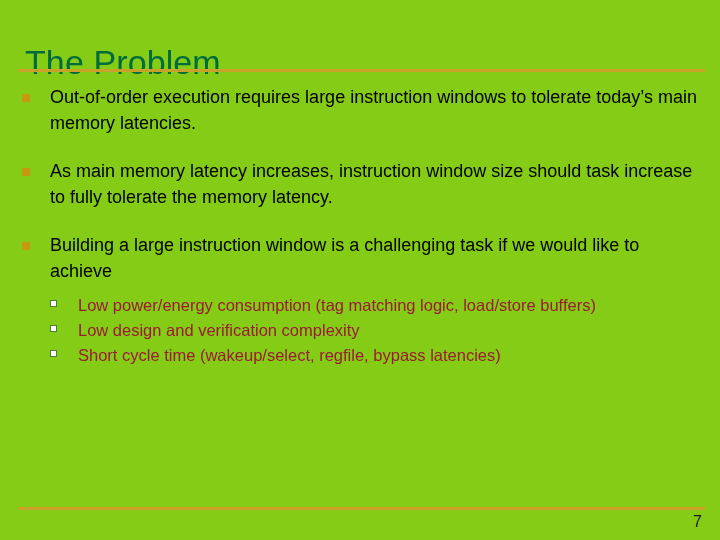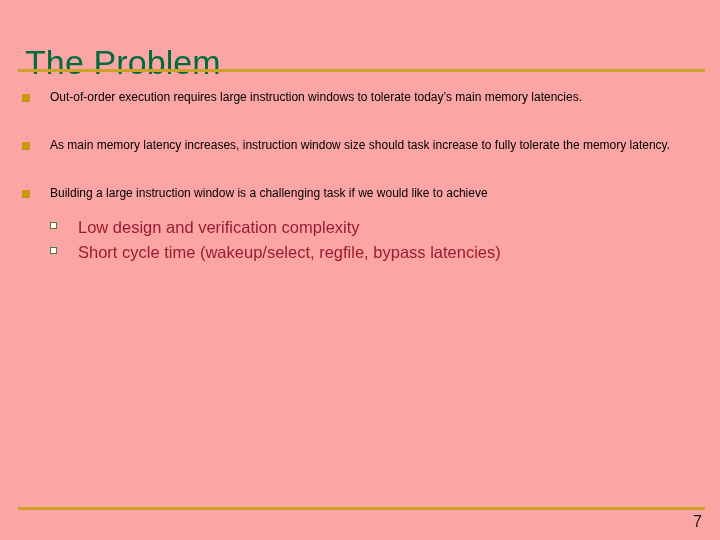--- a/index.html
+++ b/index.html
@@ -8,21 +8,21 @@
     padding: 0;
     background: #ffffff;
   }
   body {
     font-family: "Liberation Sans", sans-serif;
   }
   .slide {
     position: relative;
     width: 720px;
     height: 540px;
-    background: #fca5a5;
+    background: #84cc16;
     overflow: hidden;
   }
 
   
   .slide-title {
     position: absolute;
     left: 25px;
     top: 19px;
     font-size: 34px;
     line-height: 40px;
@@ -62,21 +62,21 @@
     position: absolute;
     left: 22px;
     top: 10px;
     width: 8px;
     height: 8px;
     background: #c8990f;
   }
 
   .bullet-text {
     display: block;
-    font-size: 12px;
+    font-size: 18px;
     line-height: 26px;
     color: #000000;
     padding-right: 22px;
   }
 
   
   .subbullets {
     margin-top: 10px;
     padding-left: 0;
   }
@@ -134,20 +134,24 @@
       <span class="bullet-marker"></span>
       <span class="bullet-text">As main memory latency increases, instruction window size should task increase to fully tolerate the memory latency.</span>
     </div>
 
     <div class="bullet-item">
       <span class="bullet-marker"></span>
       <span class="bullet-text">Building a large instruction window is a challenging task if we would like to achieve</span>
 
       <div class="subbullets">
 
+        <div class="sub-item">
+          <span class="sub-marker"></span>
+          <span class="sub-text">Low power/energy consumption (tag matching logic, load/store buffers)</span>
+        </div>
 
         <div class="sub-item">
           <span class="sub-marker"></span>
           <span class="sub-text">Low design and verification complexity</span>
         </div>
 
         <div class="sub-item">
           <span class="sub-marker"></span>
           <span class="sub-text">Short cycle time (wakeup/select, regfile, bypass latencies)</span>
         </div>

